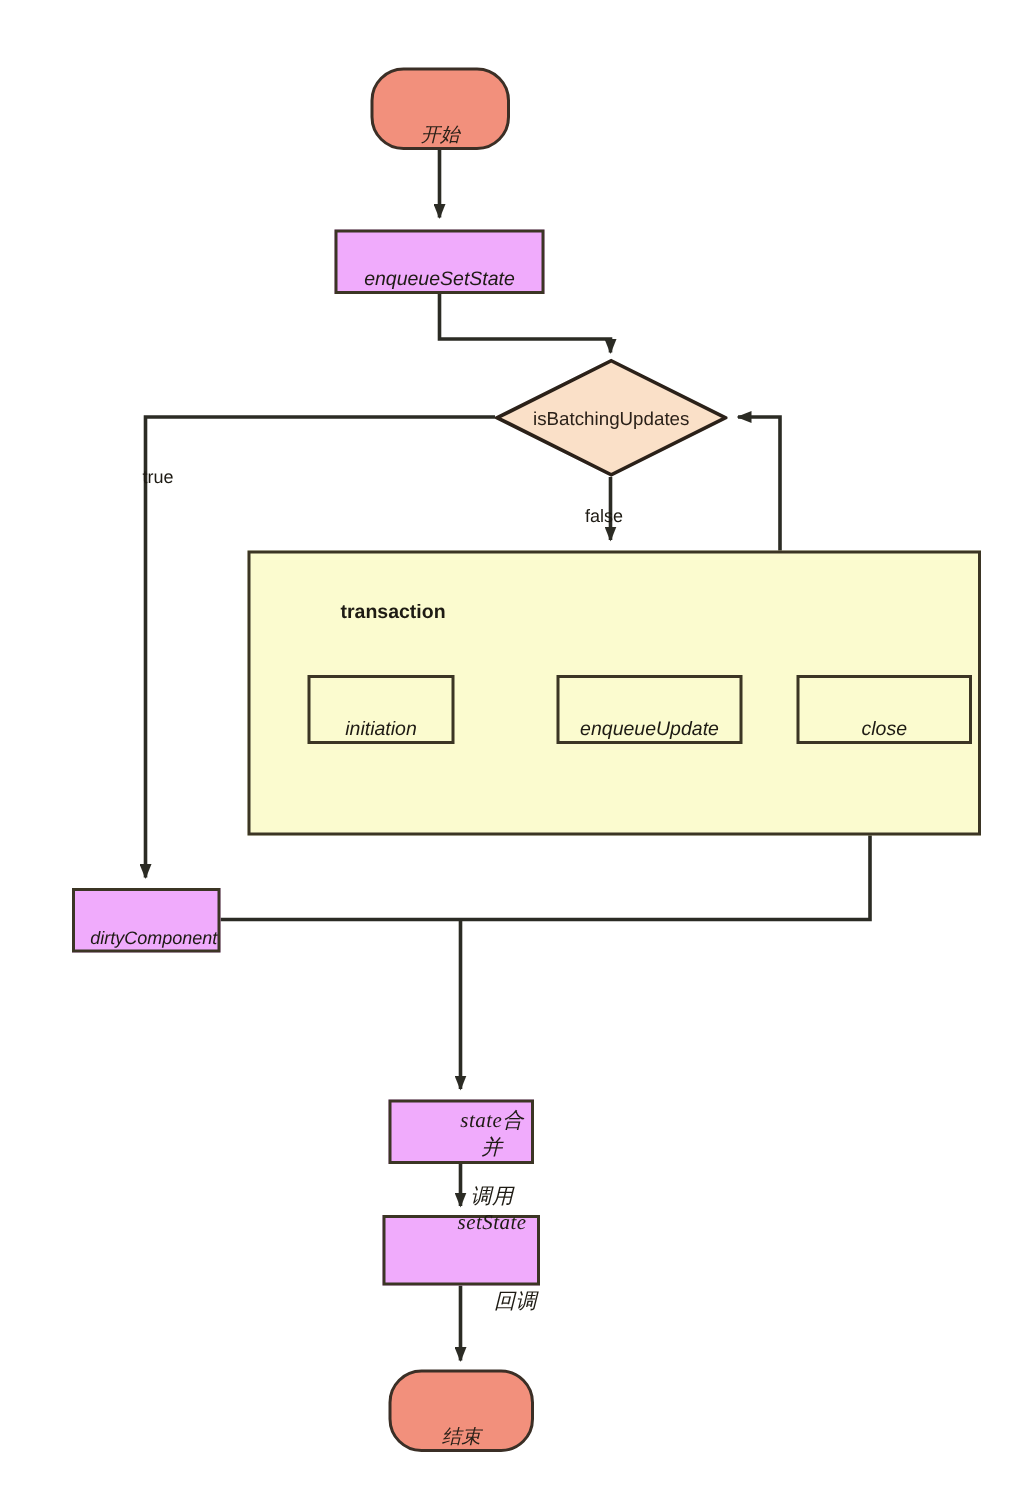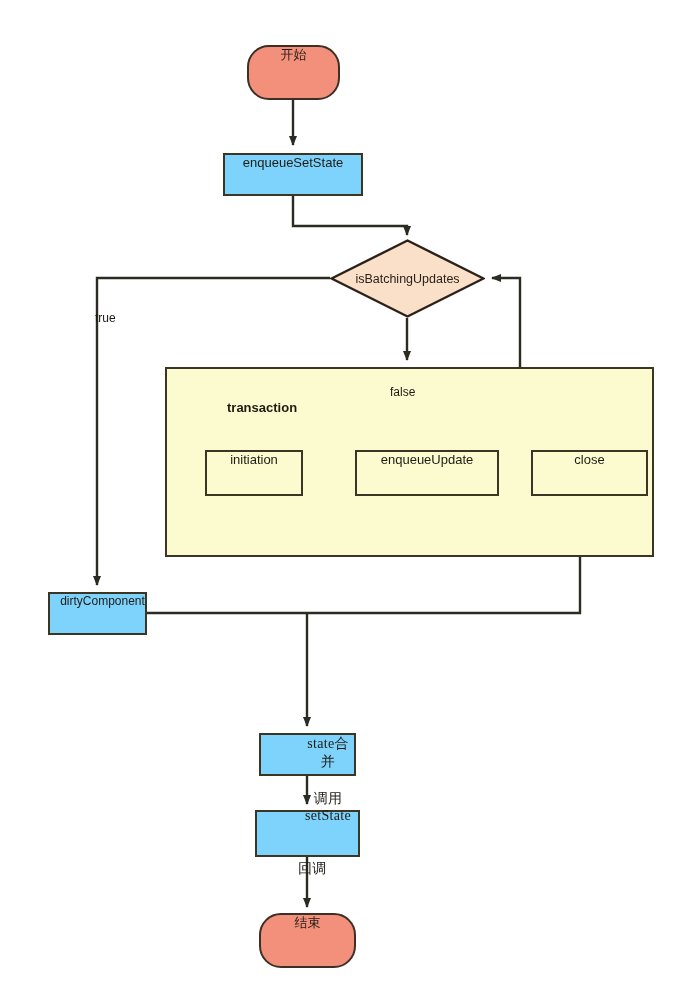--- a/index.html
+++ b/index.html
@@ -22,35 +22,36 @@
     position: absolute;
     left: 0;
     top: 0;
     width: 678px;
     height: 999px;
   }
   .node {
     position: absolute;
     box-sizing: border-box;
     display: flex;
-    align-items: flex-start;
+    align-items: flex-end;
     justify-content: center;
     text-align: center;
     line-height: 1.25;
     z-index: 5;
+    font-style: italic;
   }
   .node-terminal {
     background: #f2907c;
     border: 2px solid #3b2f26;
     border-radius: 22px;
     color: #2b2119;
     font-size: 13px;
   }
   .node-process {
-    background: #7dd3fc;
+    background: #f0abfc;
     border: 2px solid #3b3524;
     color: #1e1b14;
     font-size: 13px;
   }
   .node-sub {
     background: #fbfbcf;
     border: 2px solid #3b3524;
     color: #1e1b14;
     font-size: 13px;
   }
@@ -151,21 +152,21 @@
     <svg width="155" height="79" viewBox="0 0 155 79" xmlns="http://www.w3.org/2000/svg">
       <polygon points="77.5,1.5 153.5,39.5 77.5,77.5 1.5,39.5" fill="#fae0c8" stroke="#2b2119" stroke-width="2.4"></polygon>
     </svg>
     <span class="decision-label">isBatchingUpdates</span>
   </div>
 
   <div class="node node-sub" style="left:205px; top:450px; width:98px; height:46px;">
     <span>initiation</span>
   </div>
 
-  <div class="node node-sub" style="left:355px; top:450px; width:144px; height:46px;">
+  <div class="node node-sub" style="left:371px; top:450px; width:124px; height:46px;">
     <span>enqueueUpdate</span>
   </div>
 
   <div class="node node-sub" style="left:531px; top:450px; width:117px; height:46px;">
     <span>close</span>
   </div>
 
   <div class="node node-process" style="left:48px; top:592px; width:99px; height:43px; font-size:12px;padding-left:10px;">
     <span>dirtyComponent</span>
   </div>
@@ -177,15 +178,15 @@
   <div class="node node-process node-serif" style="left:255px; top:810px; width:105px; height:47px; flex-direction:column;gap:35px;">
     <span>调用setState</span>
     <span>回调</span>
   </div>
 
   <div class="node node-terminal" style="left:259px; top:913px; width:97px; height:55px;">
     <span>结束</span>
   </div>
 
   <div class="edge-label" style="left:83px; top:311px;margin-left:12px;">true</div>
-  <div class="edge-label" style="left:390px; top:337px;margin-top:48px;">false</div>
+  <div class="edge-label" style="left:390px; top:337px;">false</div>
 
 </div>
 
 </body></html>

